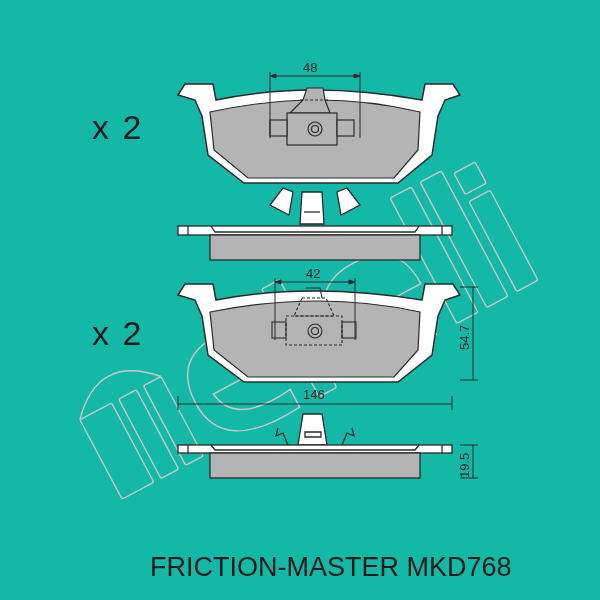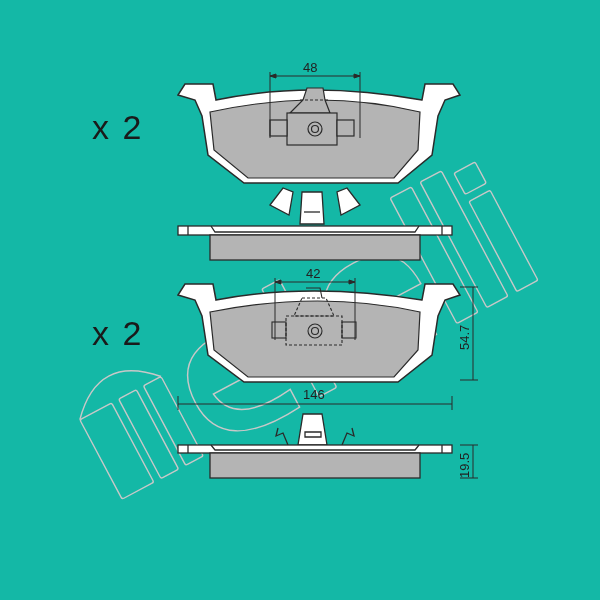--- a/index.html
+++ b/index.html
@@ -122,13 +122,14 @@
         <line x1="460" y1="478" x2="478" y2="478"></line>
         <line x1="473" y1="445" x2="473" y2="478"></line>
       </g>
     </g>
     <text class="dim" transform="translate(469 478) rotate(-90)">19.5</text>
   </svg>
 
   <div class="qty" style="left:92px; top:108px;">x 2</div>
   <div class="qty" style="left:92px; top:314px;">x 2</div>
 
+  <div class="caption">FRICTION-MASTER MKD768</div>
 </div>
 
 </body></html>

